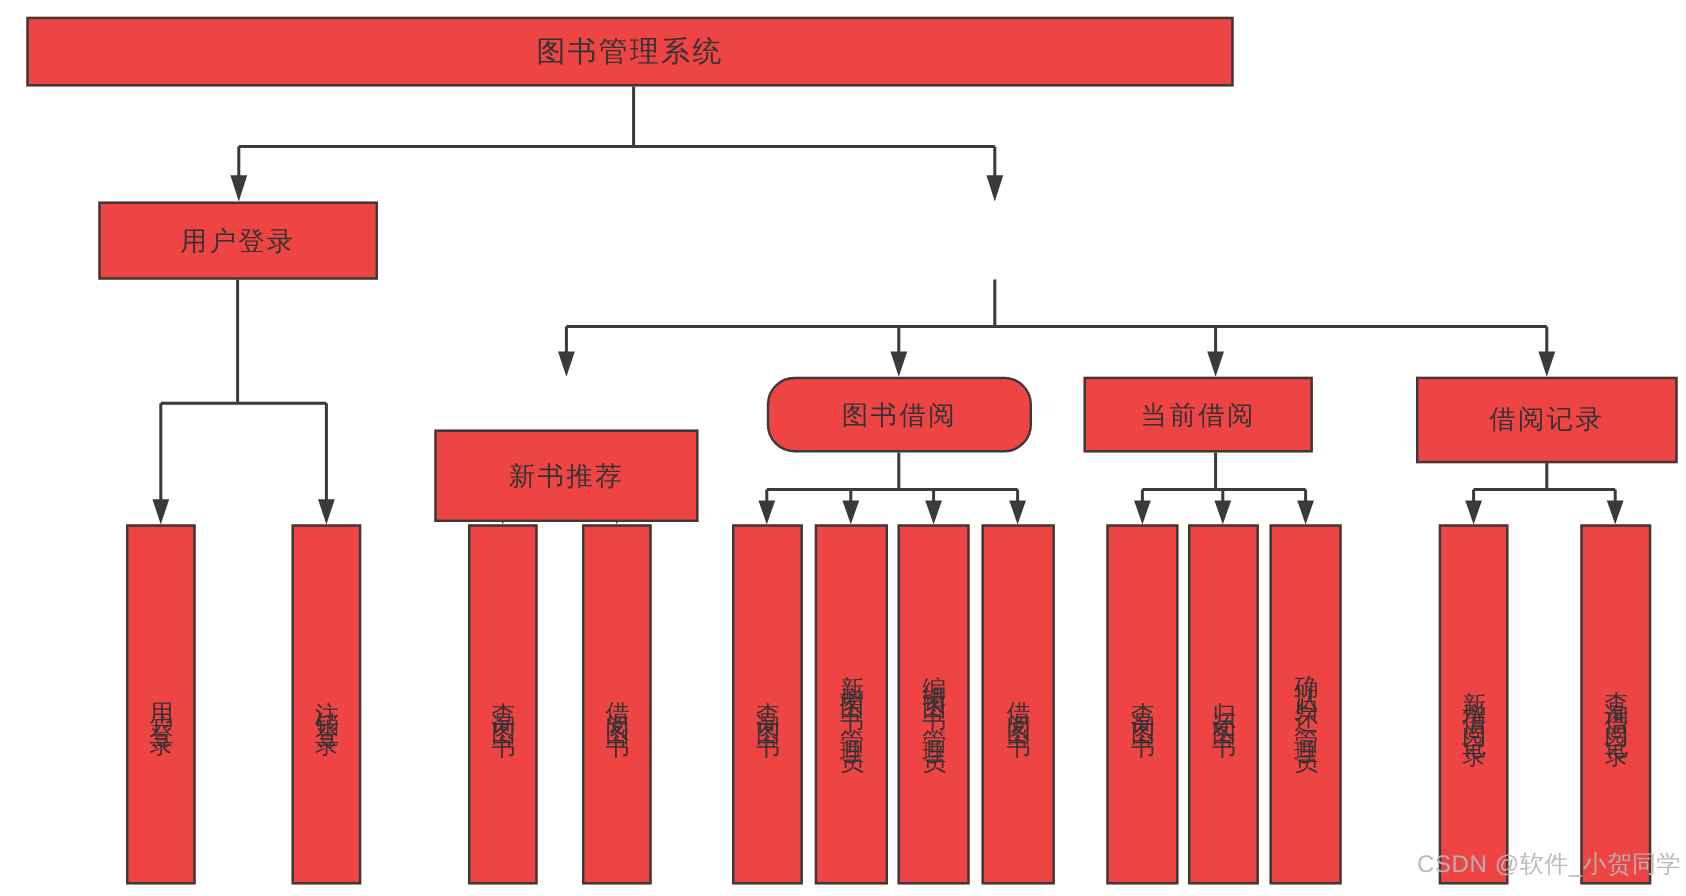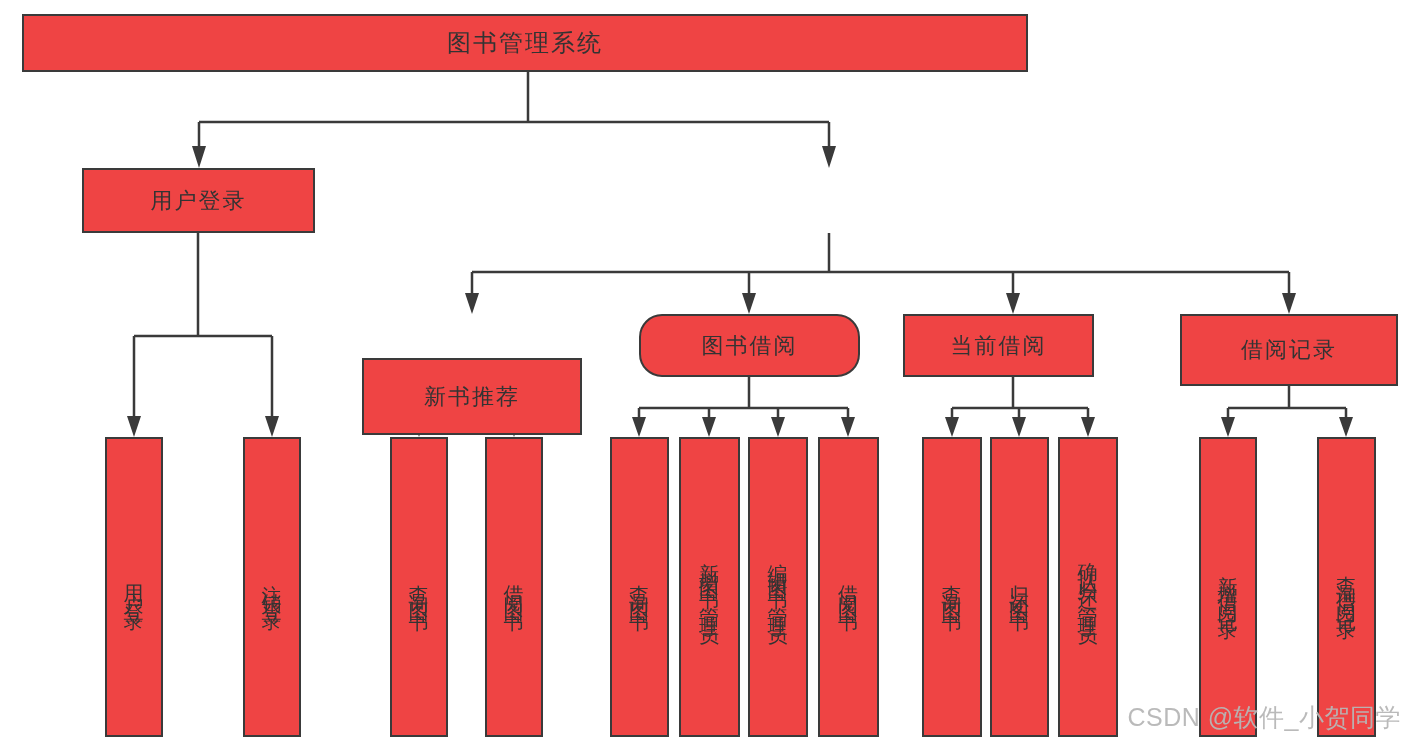--- a/index.html
+++ b/index.html
@@ -73,21 +73,21 @@
   #b-leaf-bb3{left:818px;width:61px;}
   #b-leaf-cb0{left:922px;width:60px;}
   #b-leaf-cb1{left:990px;width:59px;}
   #b-leaf-cb2{left:1058px;width:60px;}
   #b-leaf-br0{left:1199px;width:58px;}
   #b-leaf-br1{left:1317px;width:59px;}
   #watermark{
     position:absolute;
     right:4px;
     bottom:13px;
-    font-size:25px;
+    font-size:20px;
     letter-spacing:0.5px;
     color:rgba(182,182,182,0.95);
     z-index:5;
     white-space:nowrap;
   }
 </style>
 </head>
 <body>
 
 <div id="stage">

